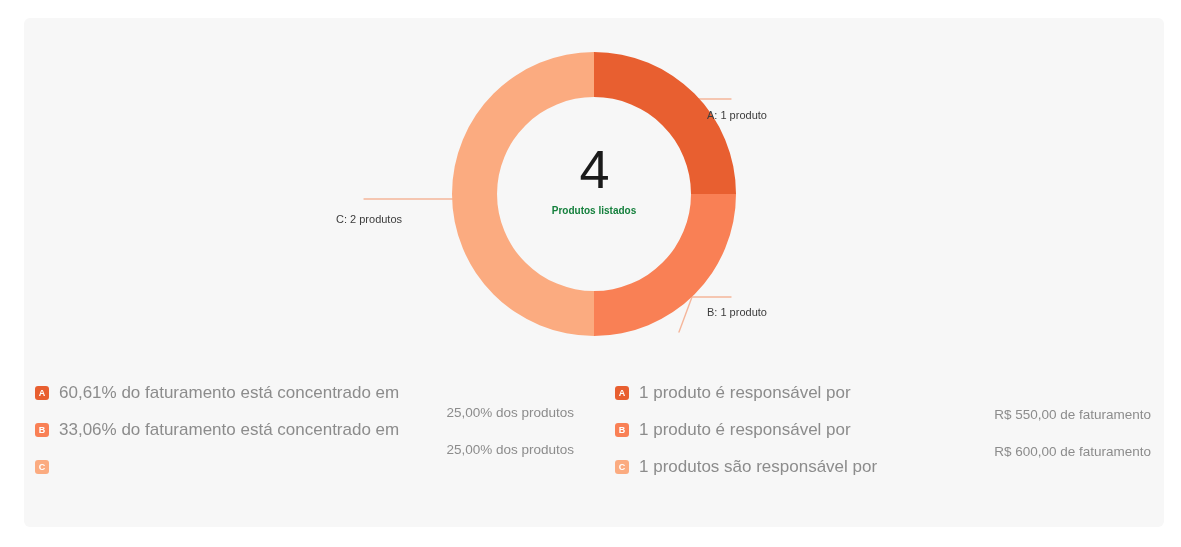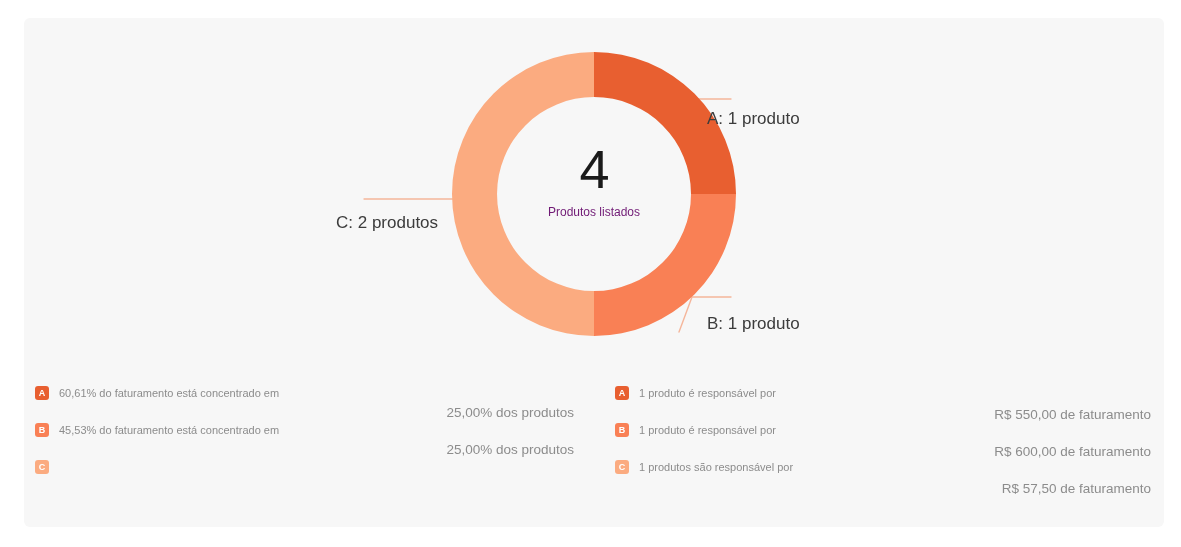--- a/index.html
+++ b/index.html
@@ -17,44 +17,44 @@
   .chart-area{position:absolute;left:0;top:0;width:1140px;height:340px;}
   .donut-wrap{position:absolute;left:426px;top:32px;width:288px;height:288px;}
   .donut-svg{display:block;width:288px;height:288px;}
   .center-number{
     position:absolute;left:0;top:92px;width:288px;text-align:center;
     font-size:54px;line-height:54px;color:#1a1a1a;font-weight:400;
     letter-spacing:-1px;
   }
   .center-caption{
     position:absolute;left:0;top:155px;width:288px;text-align:center;
-    font-size:12px;color:#701a75;font-weight:400;
+    font-size:10px;color:#15803d;font-weight:700;
   }
   .leader-svg{position:absolute;left:0;top:0;width:1140px;height:340px;pointer-events:none;}
   .slice-label{
-    position:absolute;font-size:17px;color:#3c3c3c;white-space:nowrap;
+    position:absolute;font-size:11px;color:#3c3c3c;white-space:nowrap;
   }
   .label-a{left:683px;top:91px;}
-  .label-b{left:683px;top:296px;}
+  .label-b{left:683px;top:288px;}
   .label-c{left:312px;top:195px;text-align:left;width:115px;}
   
   .legend{position:absolute;left:0;top:356px;width:1140px;}
   .legend-row{
     display:flex;align-items:center;height:37px;
   }
   .badge{
     width:14px;height:14px;border-radius:3px;flex:0 0 14px;
     color:#ffffff;font-size:9px;font-weight:700;
     display:flex;align-items:center;justify-content:center;
     margin-right:10px;
   }
   .badge-a{background:#e85f30;}
   .badge-b{background:#f98055;}
   .badge-c{background:#fbab80;}
-  .legend-text{font-size:11px;color:#8c8c8c;white-space:nowrap;}
+  .legend-text{font-size:17px;color:#8c8c8c;white-space:nowrap;}
   .legend-value{
     font-size:13.5px;color:#8c8c8c;white-space:nowrap;
     text-align:right;flex:1 1 auto;
   }
   .col-left{width:578px;display:flex;align-items:center;}
   .col-right{width:562px;display:flex;align-items:center;}
   .col-left .legend-value{padding-right:28px;margin-top:39px;}
   .col-right .legend-value{padding-right:13px;margin-top:43px;}
   .col-left .badge-group{display:flex;align-items:center;width:300px;padding-left:11px;box-sizing:border-box;}
   .col-right .badge-group{display:flex;align-items:center;width:290px;padding-left:13px;box-sizing:border-box;}
@@ -122,21 +122,21 @@
           <span class="legend-text">1 produto é responsável por</span>
         </div>
         <span class="legend-value">R$ 550,00 de faturamento</span>
       </div>
     </div>
 
     <div class="legend-row">
       <div class="col-left">
         <div class="badge-group">
           <span class="badge badge-b">B</span>
-          <span class="legend-text">45,53% do faturamento está concentrado em</span>
+          <span class="legend-text">33,06% do faturamento está concentrado em</span>
         </div>
         <span class="legend-value">25,00% dos produtos</span>
       </div>
       <div class="col-right">
         <div class="badge-group">
           <span class="badge badge-b">B</span>
           <span class="legend-text">1 produto é responsável por</span>
         </div>
         <span class="legend-value">R$ 600,00 de faturamento</span>
       </div>
@@ -146,18 +146,17 @@
       <div class="col-left">
         <div class="badge-group">
           <span class="badge badge-c">C</span>
         </div>
       </div>
       <div class="col-right">
         <div class="badge-group">
           <span class="badge badge-c">C</span>
           <span class="legend-text">1 produtos são responsável por</span>
         </div>
-        <span class="legend-value">R$ 57,50 de faturamento</span>
       </div>
     </div>
 
   </div>
 </div>
 
 </body></html>

